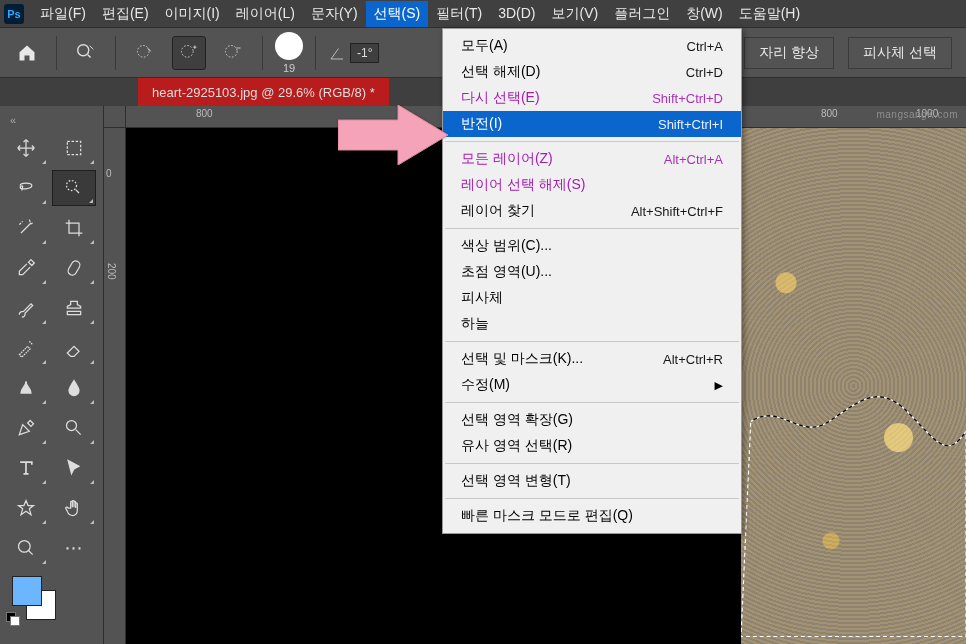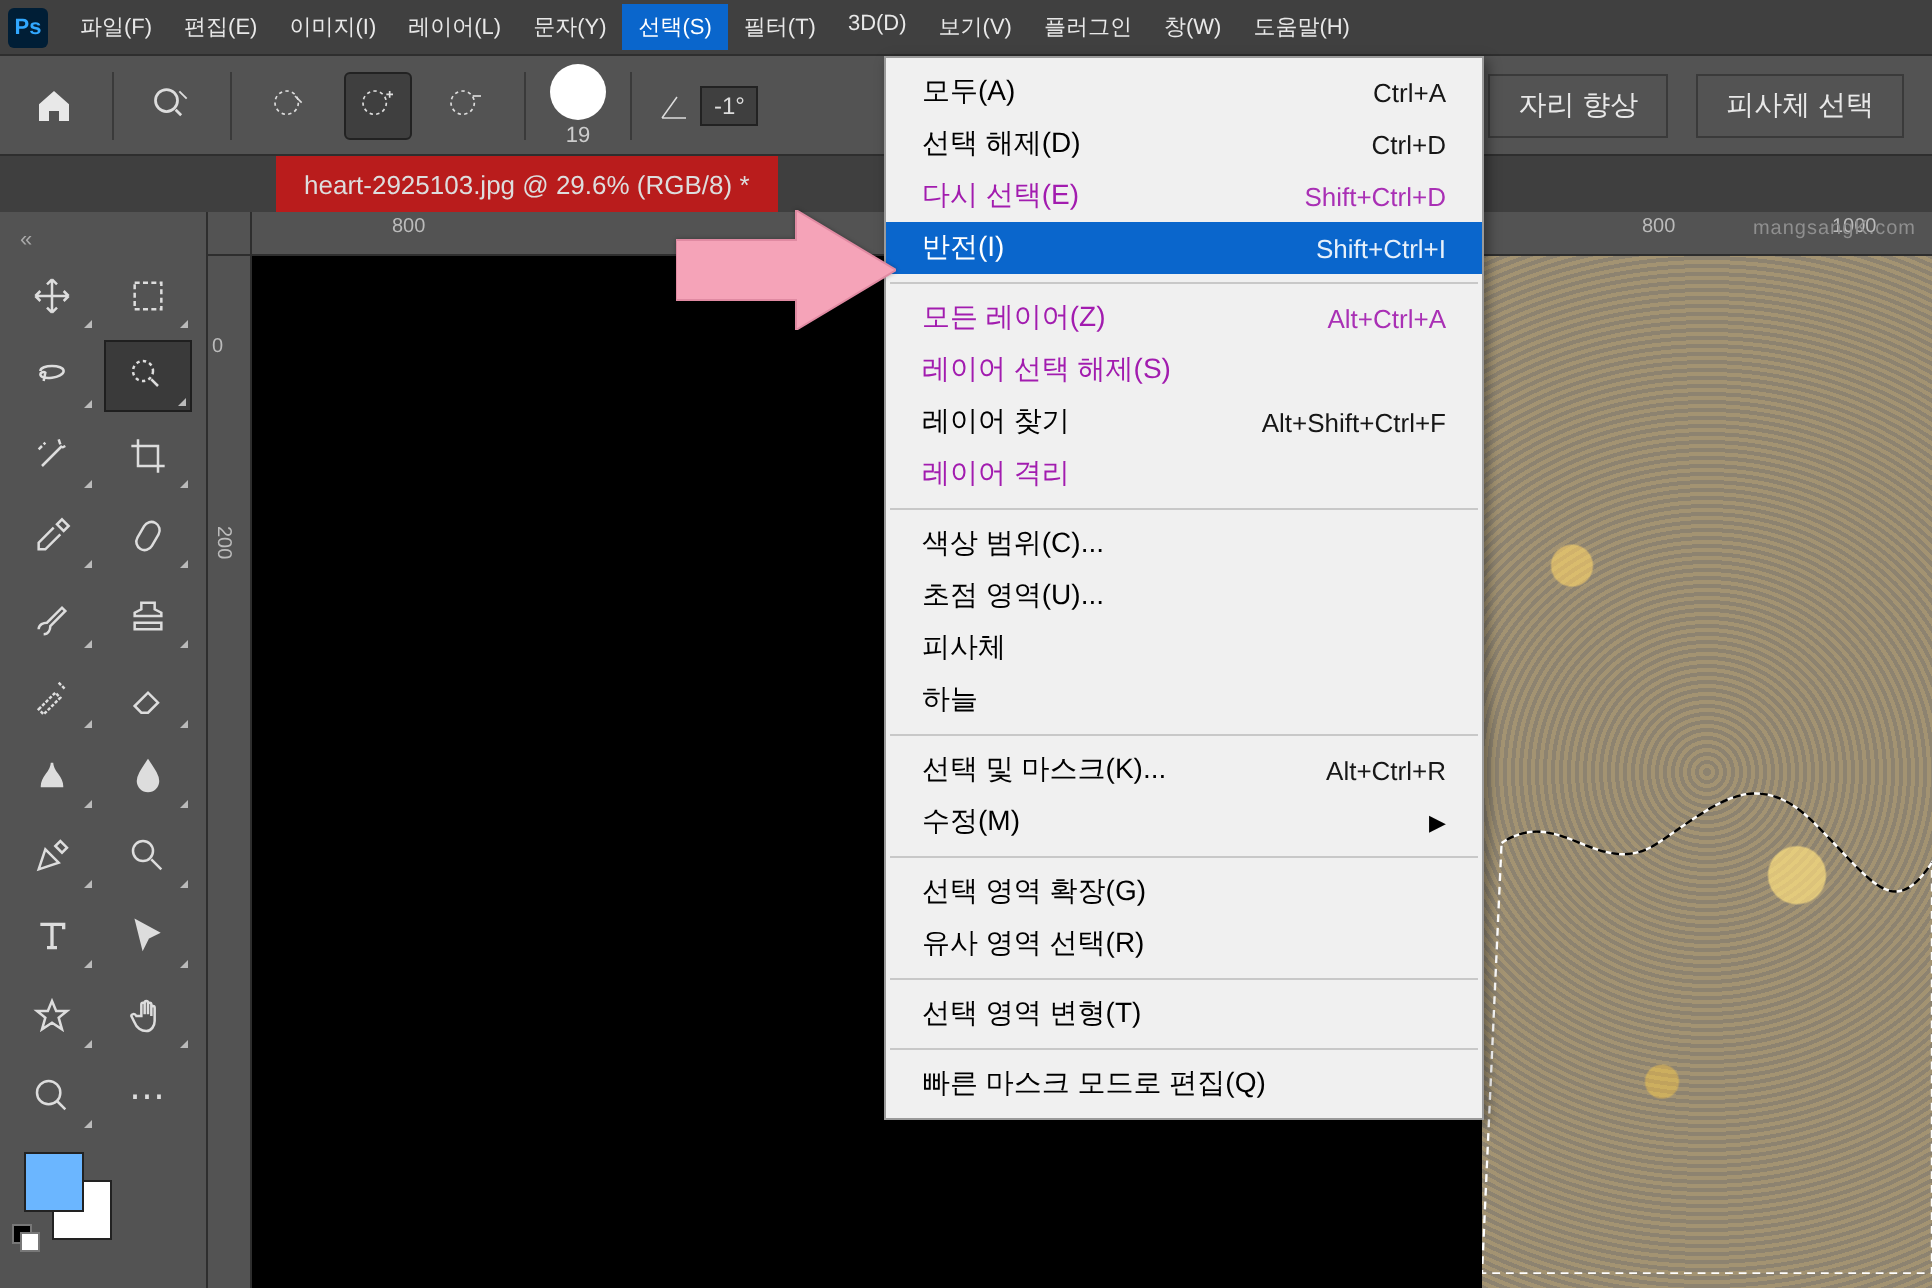--- a/index.html
+++ b/index.html
@@ -1,21 +1,21 @@
 <!DOCTYPE html>
 <html><head>
 <meta charset="utf-8">
 <style>
   * { margin:0; padding:0; box-sizing:border-box; font-family:"Malgun Gothic","Segoe UI",sans-serif; }
   body { background:#535353; width:966px; height:644px; overflow:hidden; position:relative; color:#e8e8e8; font-size:13px; }
 
   
   .menubar { height:28px; background:#404040; display:flex; align-items:center; padding:0 4px; gap:2px; border-bottom:1px solid #2e2e2e; }
   .ps-badge { width:20px; height:20px; background:#001e36; color:#31a8ff; font-weight:bold; font-size:11px; display:flex; align-items:center; justify-content:center; border-radius:3px; margin-right:6px; }
-  .menu-item { padding:4px 8px; cursor:default; white-space:nowrap; font-size:11px; }
+  .menu-item { padding:4px 8px; cursor:default; white-space:nowrap; font-size:14px; }
   .menu-item.open { background:#0a66cc; color:#fff; }
 
   
   .optbar { height:50px; background:#535353; display:flex; align-items:center; gap:10px; padding:0 10px; border-bottom:1px solid #2e2e2e; }
   .icon-btn { width:34px; height:34px; display:flex; align-items:center; justify-content:center; background:transparent; border-radius:3px; }
   .icon-btn.active { background:#3f3f3f; border:1px solid #222; }
   .opt-sep { width:1px; height:34px; background:#3a3a3a; margin:0 2px; }
   .brush-preview { width:28px; height:28px; border-radius:50%; background:#fff; }
   .brush-size { font-size:11px; color:#ccc; margin-top:2px; text-align:center; }
   .angle-chip { display:flex; align-items:center; gap:4px; font-size:13px; color:#ddd; }
@@ -343,24 +343,20 @@
       <span class="dd-shortcut">Alt+Ctrl+A</span>
     </div>
     <div class="dd-item disabled">
       <span>레이어 선택 해제(S)</span>
       <span class="dd-shortcut"></span>
     </div>
     <div class="dd-item">
       <span>레이어 찾기</span>
       <span class="dd-shortcut">Alt+Shift+Ctrl+F</span>
     </div>
-    <div class="dd-item disabled">
-      <span>레이어 격리</span>
-      <span class="dd-shortcut"></span>
-    </div>
     <div class="dd-sep"></div>
     <div class="dd-item">
       <span>색상 범위(C)...</span>
       <span class="dd-shortcut"></span>
     </div>
     <div class="dd-item">
       <span>초점 영역(U)...</span>
       <span class="dd-shortcut"></span>
     </div>
     <div class="dd-item">

